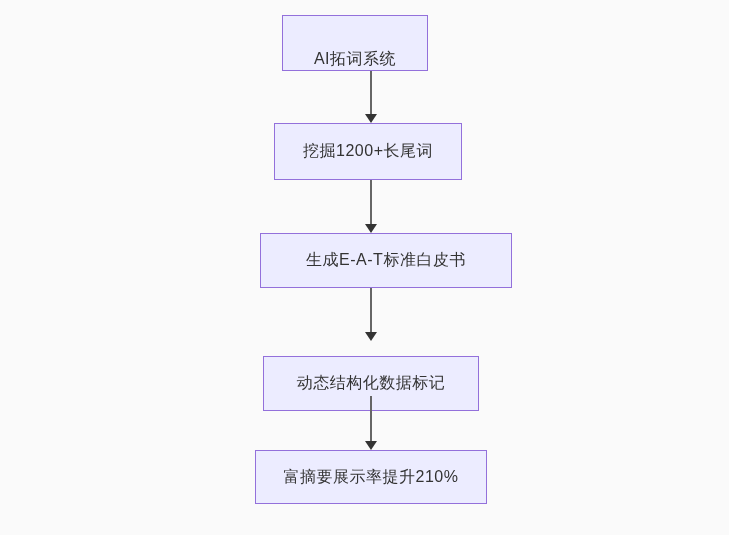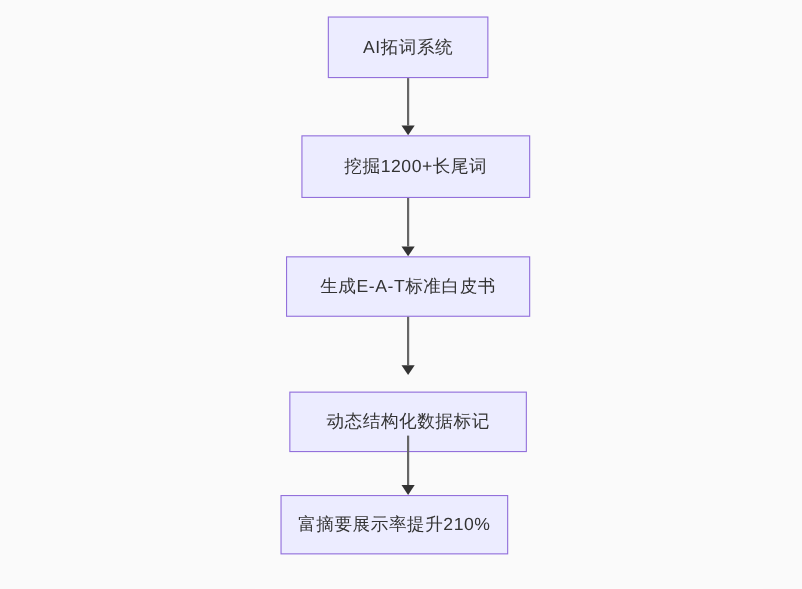--- a/index.html
+++ b/index.html
@@ -24,25 +24,25 @@
     display: flex;
     align-items: center;
     justify-content: center;
   }
   .node-label {
     color: #333333;
     font-size: 16px;
     white-space: nowrap;
     letter-spacing: 0.5px;
   }
-  .node1 { left: 298px; top: 15px;  width: 146px; height: 56px; }
-  .node2 { left: 274px; top: 123px; width: 208px; height: 57px; }
-  .node3 { left: 260px; top: 233px; width: 222px; height: 55px; }
+  .node1 { left: 282px; top: 15px;  width: 146px; height: 56px; align-items: flex-end; }
+  .node2 { left: 274px; top: 123px; width: 188px; height: 57px; }
+  .node3 { left: 260px; top: 233px; width: 252px; height: 55px; }
   .node4 { left: 263px; top: 356px; width: 216px; height: 55px; }
-  .node5 { left: 255px; top: 450px; width: 207px; height: 54px; }
+  .node5 { left: 255px; top: 450px; width: 232px; height: 54px; }
 
   .edge {
     position: absolute;
     left: 364px;            
     width: 14px;
     display: flex;
     flex-direction: column;
     align-items: center;
   }
   .edge1 { top: 71px;  height: 52px; }

